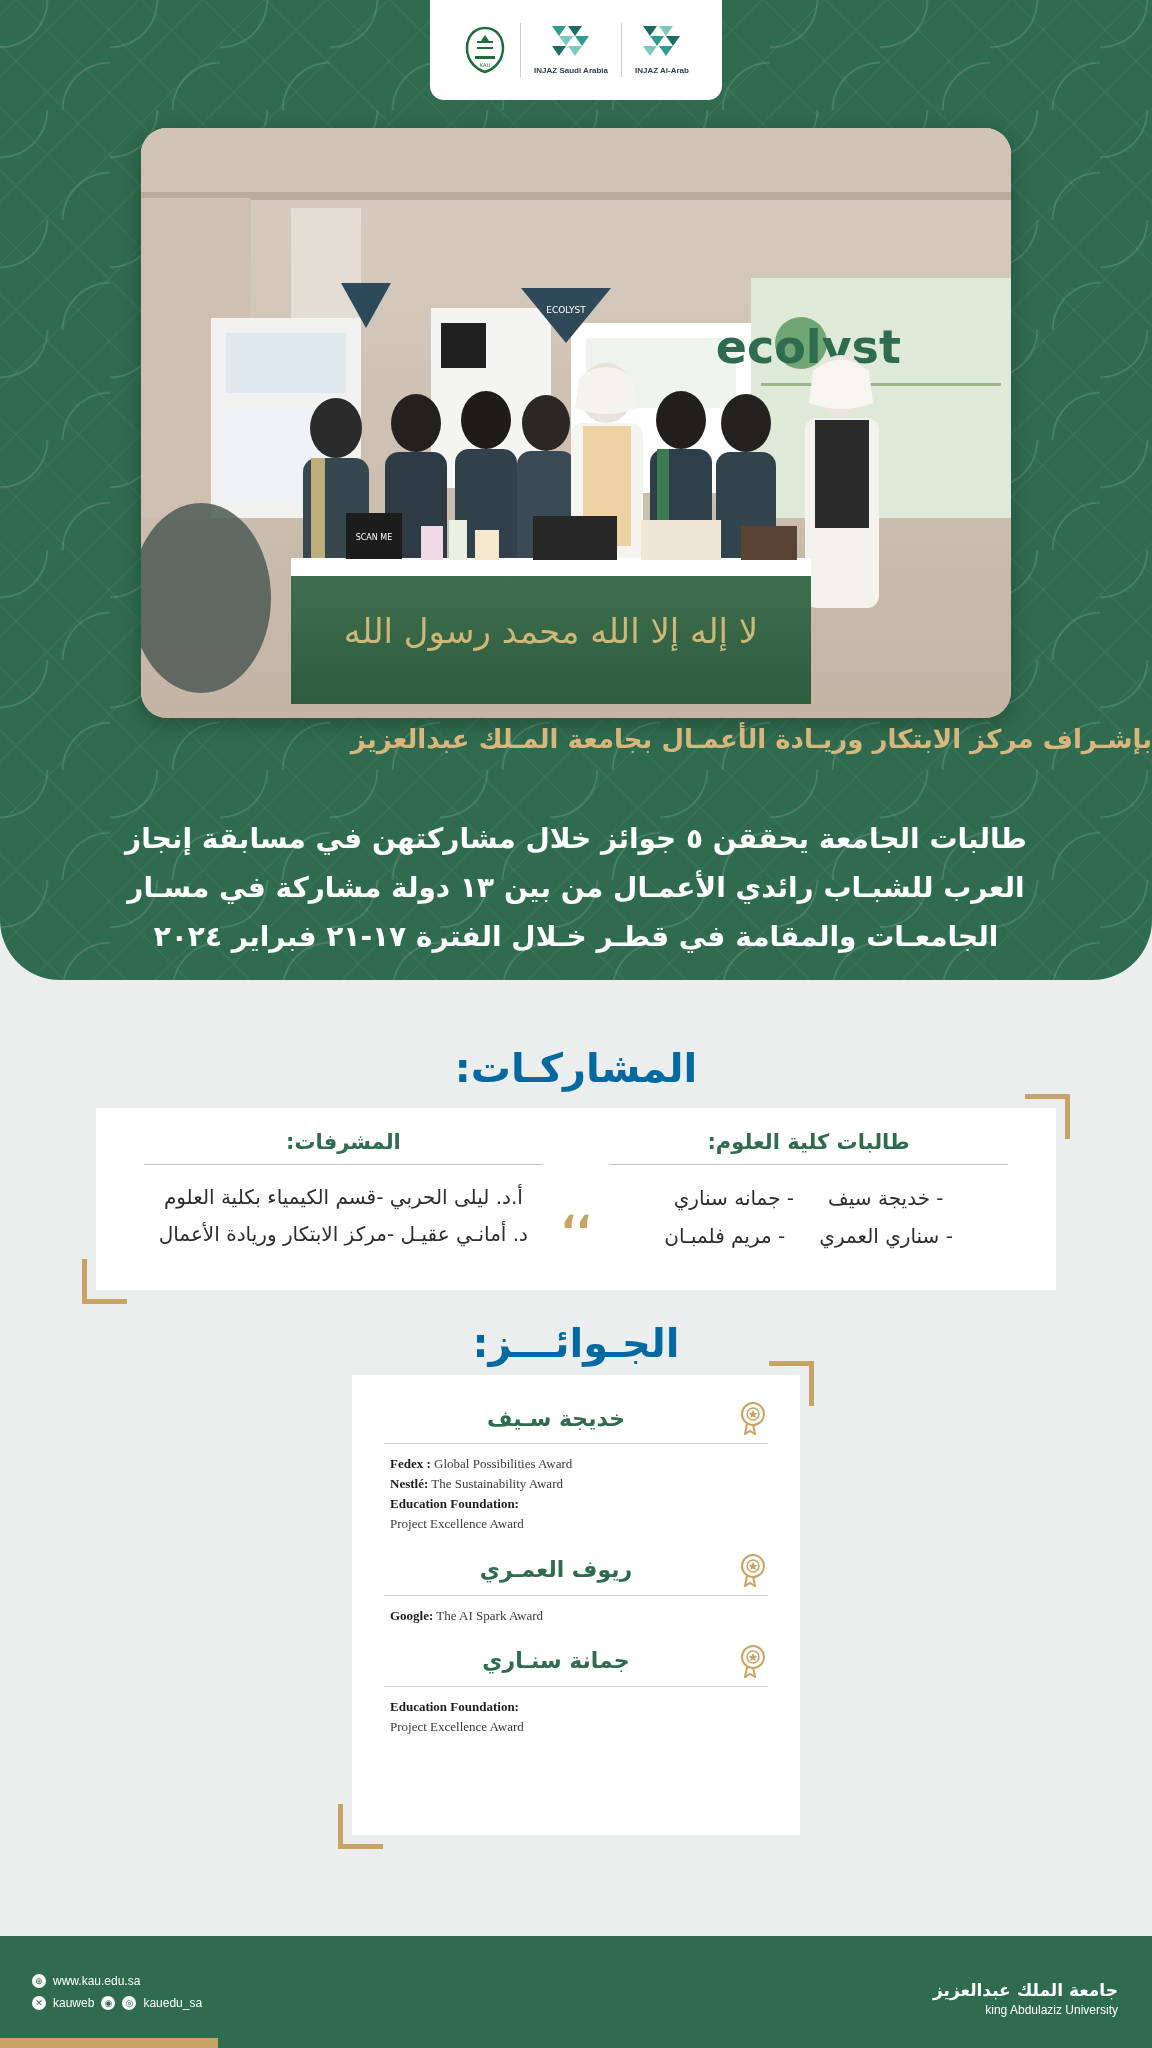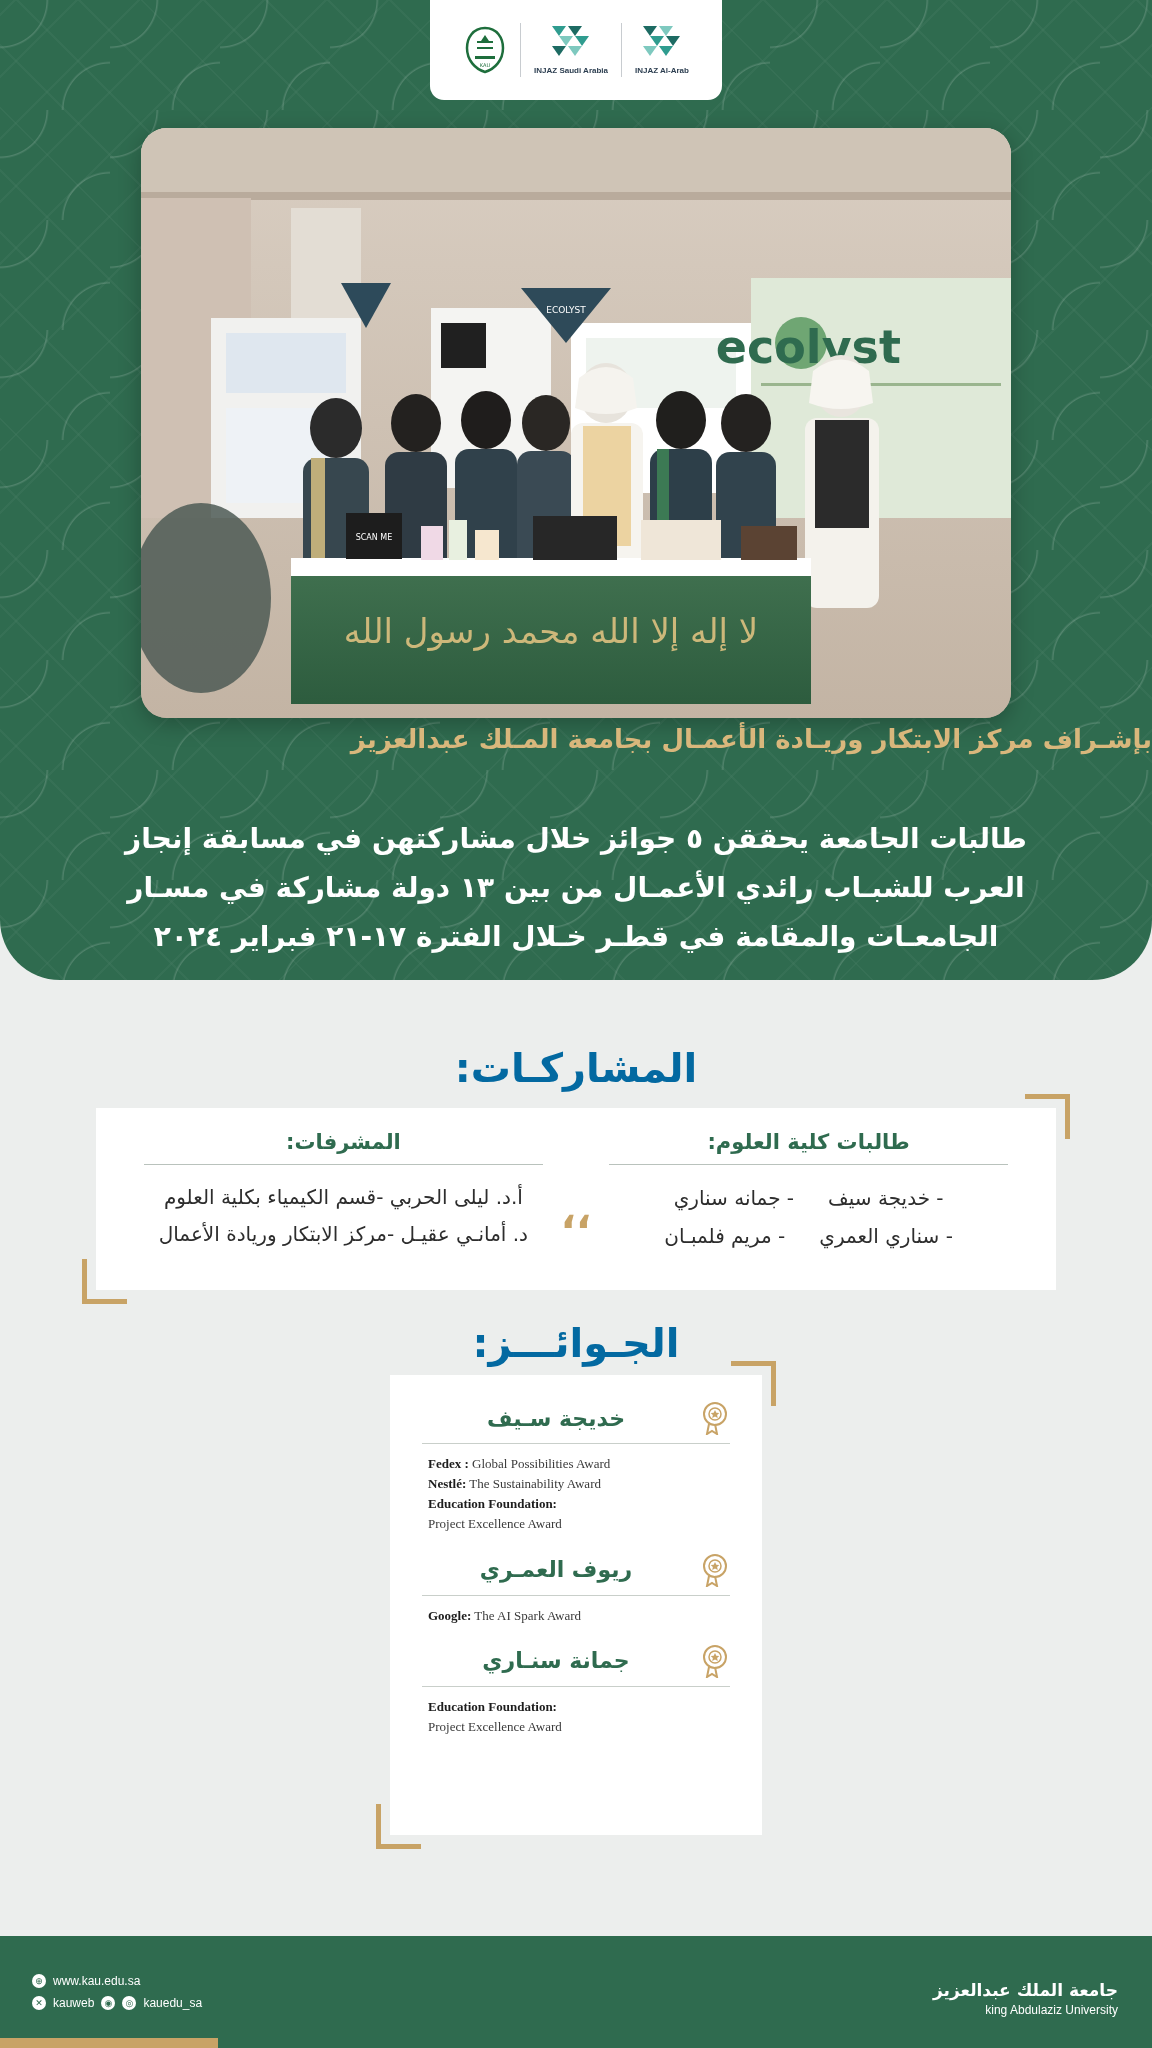--- a/index.html
+++ b/index.html
@@ -207,21 +207,21 @@
     line-height: .6;
     padding: 30px 4px 0 4px;
   }
 
   
   .awards-wrap {
     position: absolute;
     top: 1375px;
     left: 50%;
     transform: translateX(-50%);
-    width: 372px;
+    width: 448px;
     height: 460px;
   }
   .awards-wrap .corner.tr { top: -14px; right: -14px; }
   .awards-wrap .corner.bl { bottom: -14px; left: -14px; }
   .awards-card {
     position: absolute;
     inset: 0;
     background: #fff;
     padding: 26px 32px;
     box-sizing: border-box;

